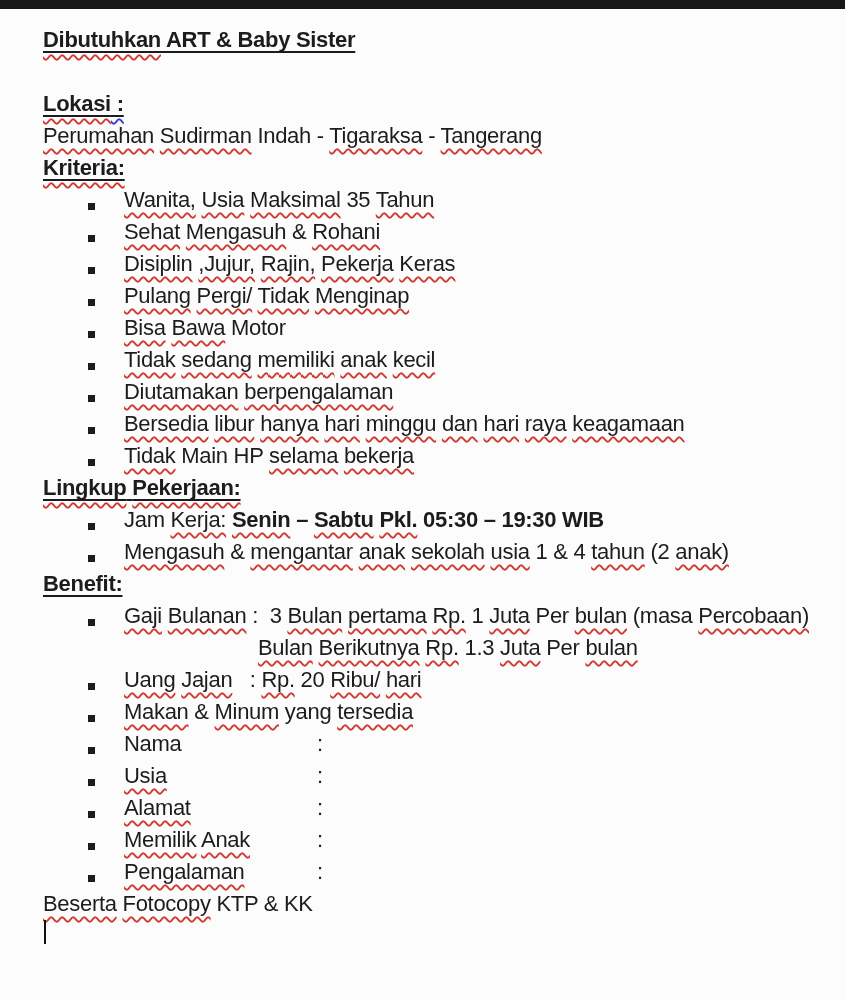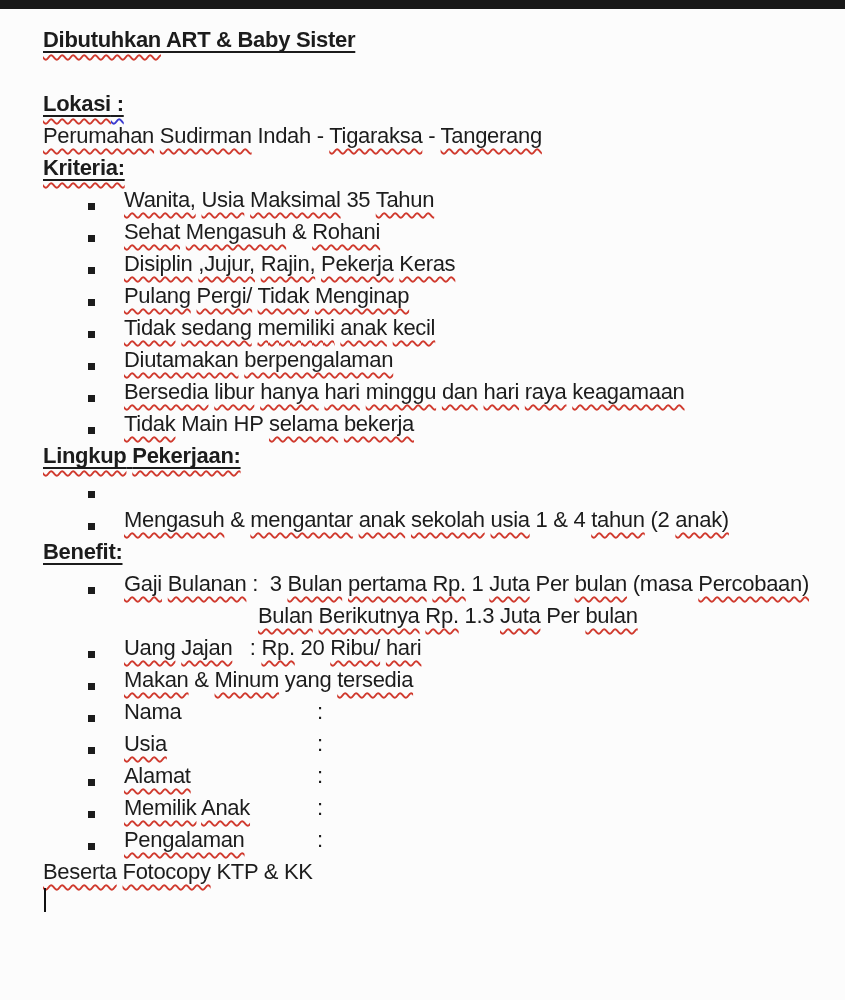--- a/index.html
+++ b/index.html
@@ -34,26 +34,27 @@
   <div class="page">
       <div class="line title"><span class="htext"><span class="sq">Dibutuhkan</span><span> ART &amp; Baby Sister</span></span></div>
       <div class="line"></div>
       <div class="line heading"><span class="htext"><span class="sq">Lokasi</span><span class="gb"> :</span></span></div>
       <div class="line para"><span class="sq">Perumahan</span><span> </span><span class="sq">Sudirman</span><span> Indah - </span><span class="sq">Tigaraksa</span><span> - </span><span class="sq">Tangerang</span></div>
       <div class="line heading"><span class="htext"><span class="sq">Kriteria:</span></span></div>
       <div class="line bullet"><span class="marker"></span><span class="content"><span class="sq">Wanita,</span><span> </span><span class="sq">Usia</span><span> </span><span class="sq">Maksimal</span><span> 35 </span><span class="sq">Tahun</span></span></div>
       <div class="line bullet"><span class="marker"></span><span class="content"><span class="sq">Sehat</span><span> </span><span class="sq">Mengasuh</span><span> &amp; </span><span class="sq">Rohani</span></span></div>
       <div class="line bullet"><span class="marker"></span><span class="content"><span class="sq">Disiplin</span><span> </span><span class="sq">,Jujur,</span><span> </span><span class="sq">Rajin,</span><span> </span><span class="sq">Pekerja</span><span> </span><span class="sq">Keras</span></span></div>
       <div class="line bullet"><span class="marker"></span><span class="content"><span class="sq">Pulang</span><span> </span><span class="sq">Pergi/</span><span> </span><span class="sq">Tidak</span><span> </span><span class="sq">Menginap</span></span></div>
+      <div class="line bullet"><span class="marker"></span><span class="content"><span class="sq">Bisa</span><span> </span><span class="sq">Bawa</span><span> Motor</span></span></div>
       <div class="line bullet"><span class="marker"></span><span class="content"><span class="sq">Tidak</span><span> </span><span class="sq">sedang</span><span> </span><span class="sq">memiliki</span><span> </span><span class="sq">anak</span><span> </span><span class="sq">kecil</span></span></div>
       <div class="line bullet"><span class="marker"></span><span class="content"><span class="sq">Diutamakan</span><span> </span><span class="sq">berpengalaman</span></span></div>
       <div class="line bullet"><span class="marker"></span><span class="content"><span class="sq">Bersedia</span><span> </span><span class="sq">libur</span><span> </span><span class="sq">hanya</span><span> </span><span class="sq">hari</span><span> </span><span class="sq">minggu</span><span> </span><span class="sq">dan</span><span> </span><span class="sq">hari</span><span> </span><span class="sq">raya</span><span> </span><span class="sq">keagamaan</span></span></div>
       <div class="line bullet"><span class="marker"></span><span class="content"><span class="sq">Tidak</span><span> Main HP </span><span class="sq">selama</span><span> </span><span class="sq">bekerja</span></span></div>
       <div class="line heading"><span class="htext"><span class="sq">Lingkup</span><span> </span><span class="sq">Pekerjaan:</span></span></div>
-      <div class="line bullet"><span class="marker"></span></div>
+      <div class="line bullet"><span class="marker"></span><span class="content"><span>Jam </span><span class="sq">Kerja:</span><span> </span><span class="b sq">Senin</span><span class="b"> – </span><span class="b sq">Sabtu</span><span class="b"> </span><span class="b sq">Pkl.</span><span class="b"> 05:30 – 19:30 WIB</span></span></div>
       <div class="line bullet"><span class="marker"></span><span class="content"><span class="sq">Mengasuh</span><span> &amp; </span><span class="sq">mengantar</span><span> </span><span class="sq">anak</span><span> </span><span class="sq">sekolah</span><span> </span><span class="sq">usia</span><span> 1 &amp; 4 </span><span class="sq">tahun</span><span> (2 </span><span class="sq">anak)</span></span></div>
       <div class="line heading"><span class="htext"><span>Benefit:</span></span></div>
       <div class="line bullet"><span class="marker"></span><span class="content"><span class="sq">Gaji</span><span> </span><span class="sq">Bulanan</span><span> :  3 </span><span class="sq">Bulan</span><span> </span><span class="sq">pertama</span><span> </span><span class="sq">Rp.</span><span> 1 </span><span class="sq">Juta</span><span> Per </span><span class="sq">bulan</span><span> (masa </span><span class="sq">Percobaan)</span></span></div>
       <div class="line cont"><span class="content"><span class="sq">Bulan</span><span> </span><span class="sq">Berikutnya</span><span> </span><span class="sq">Rp.</span><span> 1.3 </span><span class="sq">Juta</span><span> Per </span><span class="sq">bulan</span></span></div>
       <div class="line bullet"><span class="marker"></span><span class="content"><span class="sq">Uang</span><span> </span><span class="sq">Jajan</span><span>   : </span><span class="sq">Rp.</span><span> 20 </span><span class="sq">Ribu/</span><span> </span><span class="sq">hari</span></span></div>
       <div class="line bullet"><span class="marker"></span><span class="content"><span class="sq">Makan</span><span> &amp; </span><span class="sq">Minum</span><span> yang </span><span class="sq">tersedia</span></span></div>
       <div class="line field"><span class="marker"></span><span class="content"><span class="flabel"><span>Nama</span></span><span>:</span></span></div>
       <div class="line field"><span class="marker"></span><span class="content"><span class="flabel"><span class="sq">Usia</span></span><span>:</span></span></div>
       <div class="line field"><span class="marker"></span><span class="content"><span class="flabel"><span class="sq">Alamat</span></span><span>:</span></span></div>
       <div class="line field"><span class="marker"></span><span class="content"><span class="flabel"><span class="sq">Memilik</span><span> </span><span class="sq">Anak</span></span><span>:</span></span></div>

